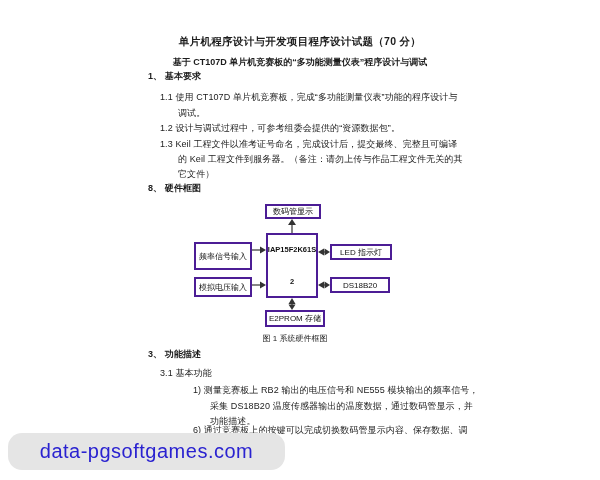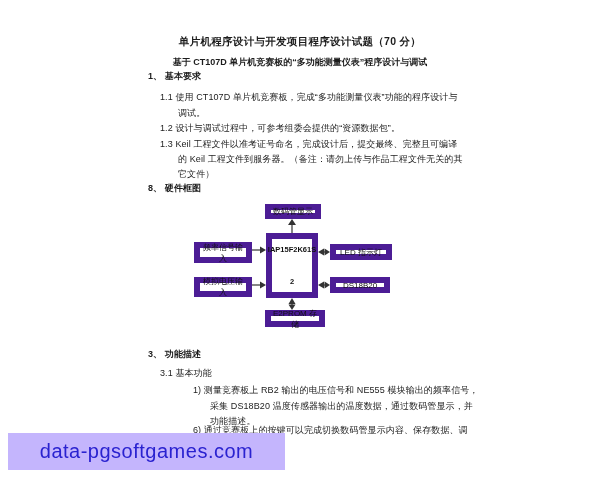--- a/index.html
+++ b/index.html
@@ -9,21 +9,21 @@
 
   .doc-title { position:absolute; top:35px; left:0; width:600px; text-align:center;
                font-size:10.5px; font-weight:bold; letter-spacing:0.3px; }
   .doc-subtitle { position:absolute; top:56px; left:0; width:600px; text-align:center;
                   font-size:9px; font-weight:bold; }
 
   .line { position:absolute; font-size:9px; white-space:nowrap; letter-spacing:0.1px; }
   .heading { font-weight:bold; }
 
   
-  .dbox { position:absolute; border:6px solid #4c1d95; background:#fff;
+  .dbox { position:absolute; border:2px solid #4c1d95; background:#fff;
           display:flex; align-items:center; justify-content:center;
           font-size:8px; color:#111; text-align:center; }
   .dbox.mcu { flex-direction:column; font-weight:bold; font-size:7.5px; gap:23px; }
   .diagram-svg { position:absolute; left:180px; top:195px; width:230px; height:150px; }
   .dcaption { position:absolute; left:240px; top:333px; width:110px; text-align:center;
               font-size:8px; color:#222; }
 
   
   .watermark { position:absolute; left:8px; top:433px; width:277px; height:37px;
                display:flex; align-items:center; justify-content:center; z-index:5; }
@@ -41,21 +41,21 @@
   <div class="line" style="left:160px;top:91px">1.1 使用 CT107D 单片机竞赛板，完成“多功能测量仪表”功能的程序设计与</div>
   <div class="line" style="left:178px;top:107px">调试。</div>
   <div class="line" style="left:160px;top:122px">1.2 设计与调试过程中，可参考组委会提供的“资源数据包”。</div>
   <div class="line" style="left:160px;top:138px">1.3 Keil 工程文件以准考证号命名，完成设计后，提交最终、完整且可编译</div>
   <div class="line" style="left:178px;top:153px">的 Keil 工程文件到服务器。（备注：请勿上传与作品工程文件无关的其</div>
   <div class="line" style="left:178px;top:168px">它文件）</div>
 
   <div class="line heading" style="left:148px;top:182px">8、 硬件框图</div>
 
   <div class="dbox" style="left:265px;top:204px;width:56px;height:15px">数码管显示</div>
-  <div class="dbox" style="left:194px;top:242px;width:58px;height:21px">频率信号输入</div>
+  <div class="dbox" style="left:194px;top:242px;width:58px;height:28px">频率信号输入</div>
   <div class="dbox" style="left:194px;top:277px;width:58px;height:20px">模拟电压输入</div>
   <div class="dbox mcu" style="left:266px;top:233px;width:52px;height:65px">
     <div>IAP15F2K61S</div>
     <div>2</div>
   </div>
   <div class="dbox" style="left:330px;top:244px;width:62px;height:16px">LED 指示灯</div>
   <div class="dbox" style="left:330px;top:277px;width:60px;height:16px">DS18B20</div>
   <div class="dbox" style="left:265px;top:310px;width:60px;height:17px">E2PROM 存储</div>
 
   <svg class="diagram-svg" viewBox="0 0 230 150">
@@ -77,25 +77,26 @@
       <line x1="142" y1="90" x2="146" y2="90"></line>
       <polygon points="144,86.5 144,93.5 138,90" stroke="none"></polygon>
       <polygon points="144.5,86.5 144.5,93.5 150,90" stroke="none"></polygon>
 
       <line x1="112" y1="106" x2="112" y2="112"></line>
       <polygon points="108.5,109 115.5,109 112,103" stroke="none"></polygon>
       <polygon points="108.5,109.5 115.5,109.5 112,115" stroke="none"></polygon>
     </g>
   </svg>
 
+  <div class="dcaption">图 1  系统硬件框图</div>
 
   <div class="line heading" style="left:148px;top:348px">3、 功能描述</div>
   <div class="line" style="left:160px;top:367px">3.1 基本功能</div>
   <div class="line" style="left:193px;top:384px">1) 测量竞赛板上 RB2 输出的电压信号和 NE555 模块输出的频率信号，</div>
   <div class="line" style="left:210px;top:400px">采集 DS18B20 温度传感器输出的温度数据，通过数码管显示，并</div>
   <div class="line" style="left:210px;top:415px">功能描述。</div>
   <div class="line" style="left:193px;top:424px">6) 通过竞赛板上的按键可以完成切换数码管显示内容、保存数据、调</div>
 
-  <div class="watermark" style="background: #c4b5fd;">
+  <div class="watermark" style="background: #e5e5e5; border-radius: 14px;">
     <span style="color: rgb(42, 34, 208);">data-pgsoftgames.com</span>
   </div>
 
 </div>
 
 </body></html>

